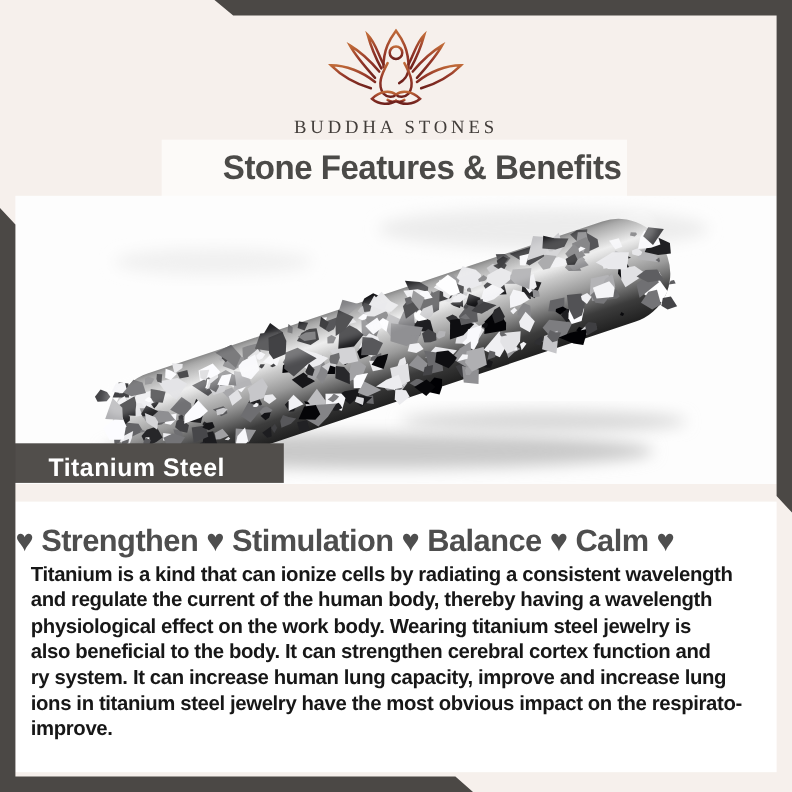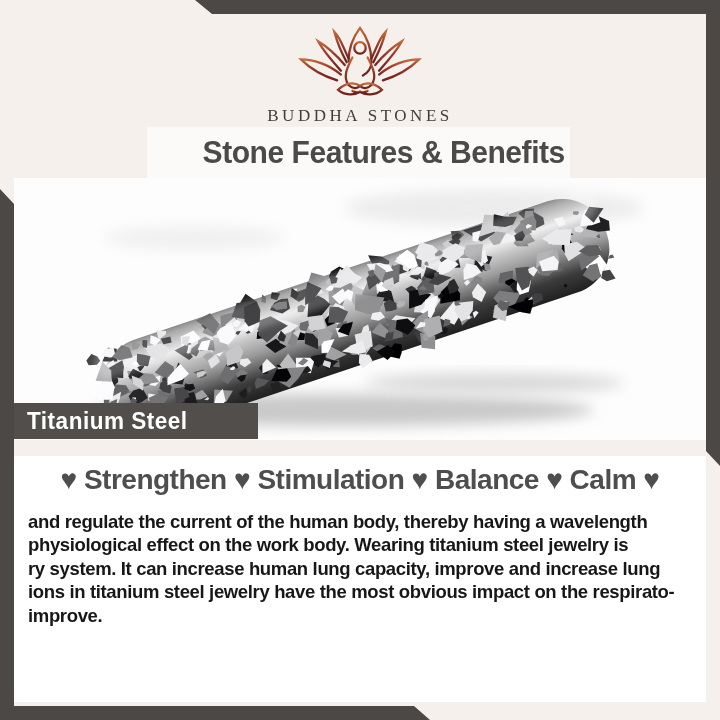--- a/index.html
+++ b/index.html
@@ -24,33 +24,33 @@
     font-size:31px;font-weight:bold;color:#4b4a48;letter-spacing:-0.5px;
     transform:scaleX(0.97);white-space:nowrap;
   }
   .photo-panel{
     position:absolute;left:14px;top:178px;width:692px;height:262px;
     background:#fdfdfd;z-index:3;overflow:hidden;
   }
   .photo-svg{position:absolute;left:0;top:0;width:692px;height:262px;}
   .stone-label{
     position:absolute;left:0;top:403px;width:258px;height:36px;
-    background:#514e4b;z-index:5;display:flex;align-items:center;
-    padding-left:27px;box-sizing:border-box;
+    background:#514e4b;z-index:5;display:flex;align-items:flex-end;
+    padding-left:44px;box-sizing:border-box;
   }
   .stone-label-text{
     color:#ffffff;font-size:23px;font-weight:bold;letter-spacing:0.5px;
     transform:scaleX(0.98);transform-origin:left center;white-space:nowrap;
   }
   .text-panel{
     position:absolute;left:14px;top:456px;width:692px;height:246px;
     background:#ffffff;z-index:3;
   }
   .benefits-heading{
-    position:absolute;left:0;top:8px;width:692px;text-align:center;
+    position:absolute;left:0;top:20px;width:692px;
     font-size:28px;font-weight:bold;color:#4e4e4e;letter-spacing:-0.5px;
     white-space:nowrap;
   }
   .benefits-paragraph{
     position:absolute;left:14px;top:54px;width:668px;
     font-size:18.5px;font-weight:bold;color:#171717;line-height:23.4px;
     letter-spacing:-0.35px;
   }
   .para-line{white-space:nowrap;}
 </style>
@@ -479,21 +479,23 @@
 
   </div>
 
   <div class="stone-label">
     <span class="stone-label-text">Titanium Steel</span>
   </div>
 
   <div class="text-panel">
     <div class="benefits-heading">♥ Strengthen ♥ Stimulation ♥ Balance ♥ Calm ♥</div>
     <div class="benefits-paragraph" id="benefits-paragraph">
+        <div class="para-line">Titanium is a kind that can ionize cells by radiating a consistent wavelength</div>
         <div class="para-line">and regulate the current of the human body, thereby having a wavelength</div>
         <div class="para-line">physiological effect on the work body. Wearing titanium steel jewelry is</div>
+        <div class="para-line">also beneficial to the body. It can strengthen cerebral cortex function and</div>
         <div class="para-line">ry system. It can increase human lung capacity, improve and increase lung</div>
         <div class="para-line">ions in titanium steel jewelry have the most obvious impact on the respirato-</div>
         <div class="para-line">improve.</div>
       </div>
   </div>
 
 </div>
 
 </body></html>

